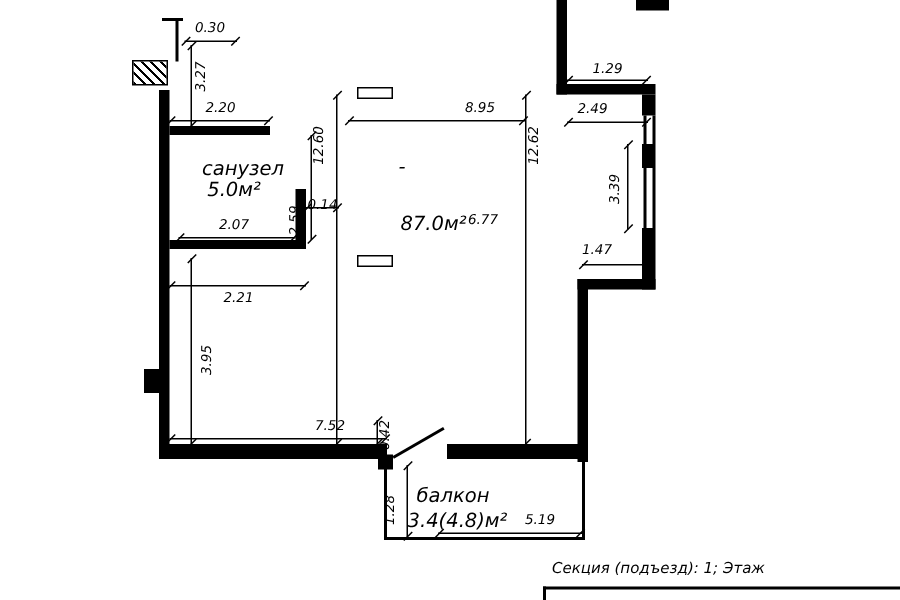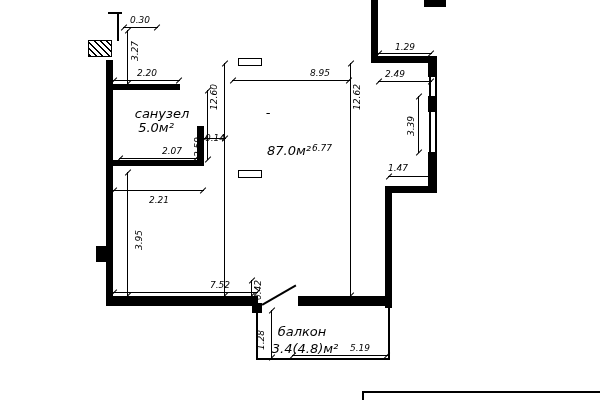--- a/index.html
+++ b/index.html
@@ -97,33 +97,34 @@
   <div class="lbl rot" style="left:135px;top:51px;">3.27</div>
   <div class="lbl" style="left:147px;top:73px;">2.20</div>
   <div class="lbl rot" style="left:214px;top:97px;">12.60</div>
   <div class="lbl" style="left:320px;top:73px;">8.95</div>
   <div class="lbl" style="left:405px;top:47px;">1.29</div>
   <div class="lbl" style="left:395px;top:74px;">2.49</div>
   <div class="lbl rot" style="left:357px;top:97px;">12.62</div>
   <div class="lbl rot" style="left:411px;top:126px;">3.39</div>
   <div class="lbl" style="left:215px;top:138px;">0.14</div>
   <div class="lbl rot" style="left:198px;top:147px;">2.59</div>
-  <div class="lbl" style="left:172px;top:151px;">2.07</div>
+  <div class="lbl" style="left:156px;top:151px;">2.07</div>
   <div class="lbl" style="left:159px;top:200px;">2.21</div>
   <div class="lbl" style="left:322px;top:148px;">6.77</div>
   <div class="lbl" style="left:398px;top:168px;">1.47</div>
   <div class="lbl rot" style="left:139px;top:240px;">3.95</div>
   <div class="lbl" style="left:220px;top:285px;">7.52</div>
   <div class="lbl rot" style="left:258px;top:290px;">0.42</div>
   <div class="lbl rot" style="left:261px;top:340px;">1.28</div>
   <div class="lbl" style="left:360px;top:348px;">5.19</div>
 
   <div class="lbl room" style="left:162px;top:113px;">санузел</div>
   <div class="lbl room" style="left:156px;top:127px;">5.0м²</div>
   <div class="lbl room" style="left:268px;top:112px;">-</div>
   <div class="lbl room" style="left:289px;top:140px;margin-top:10px;">87.0м²</div>
   <div class="lbl room" style="left:302px;top:331px;">балкон</div>
   <div class="lbl room" style="left:305px;top:348px;">3.4(4.8)м²</div>
 
+  <div class="title-text" style="left:368px;top:374px;">Секция (подъезд):  1;  Этаж</div>
   <div class="thin" style="left:362px;top:391px;width:238px;height:1.5px;"></div>
   <div class="thin" style="left:362px;top:391px;width:1.5px;height:9px;"></div>
 
 </div>
 
 </body></html>

